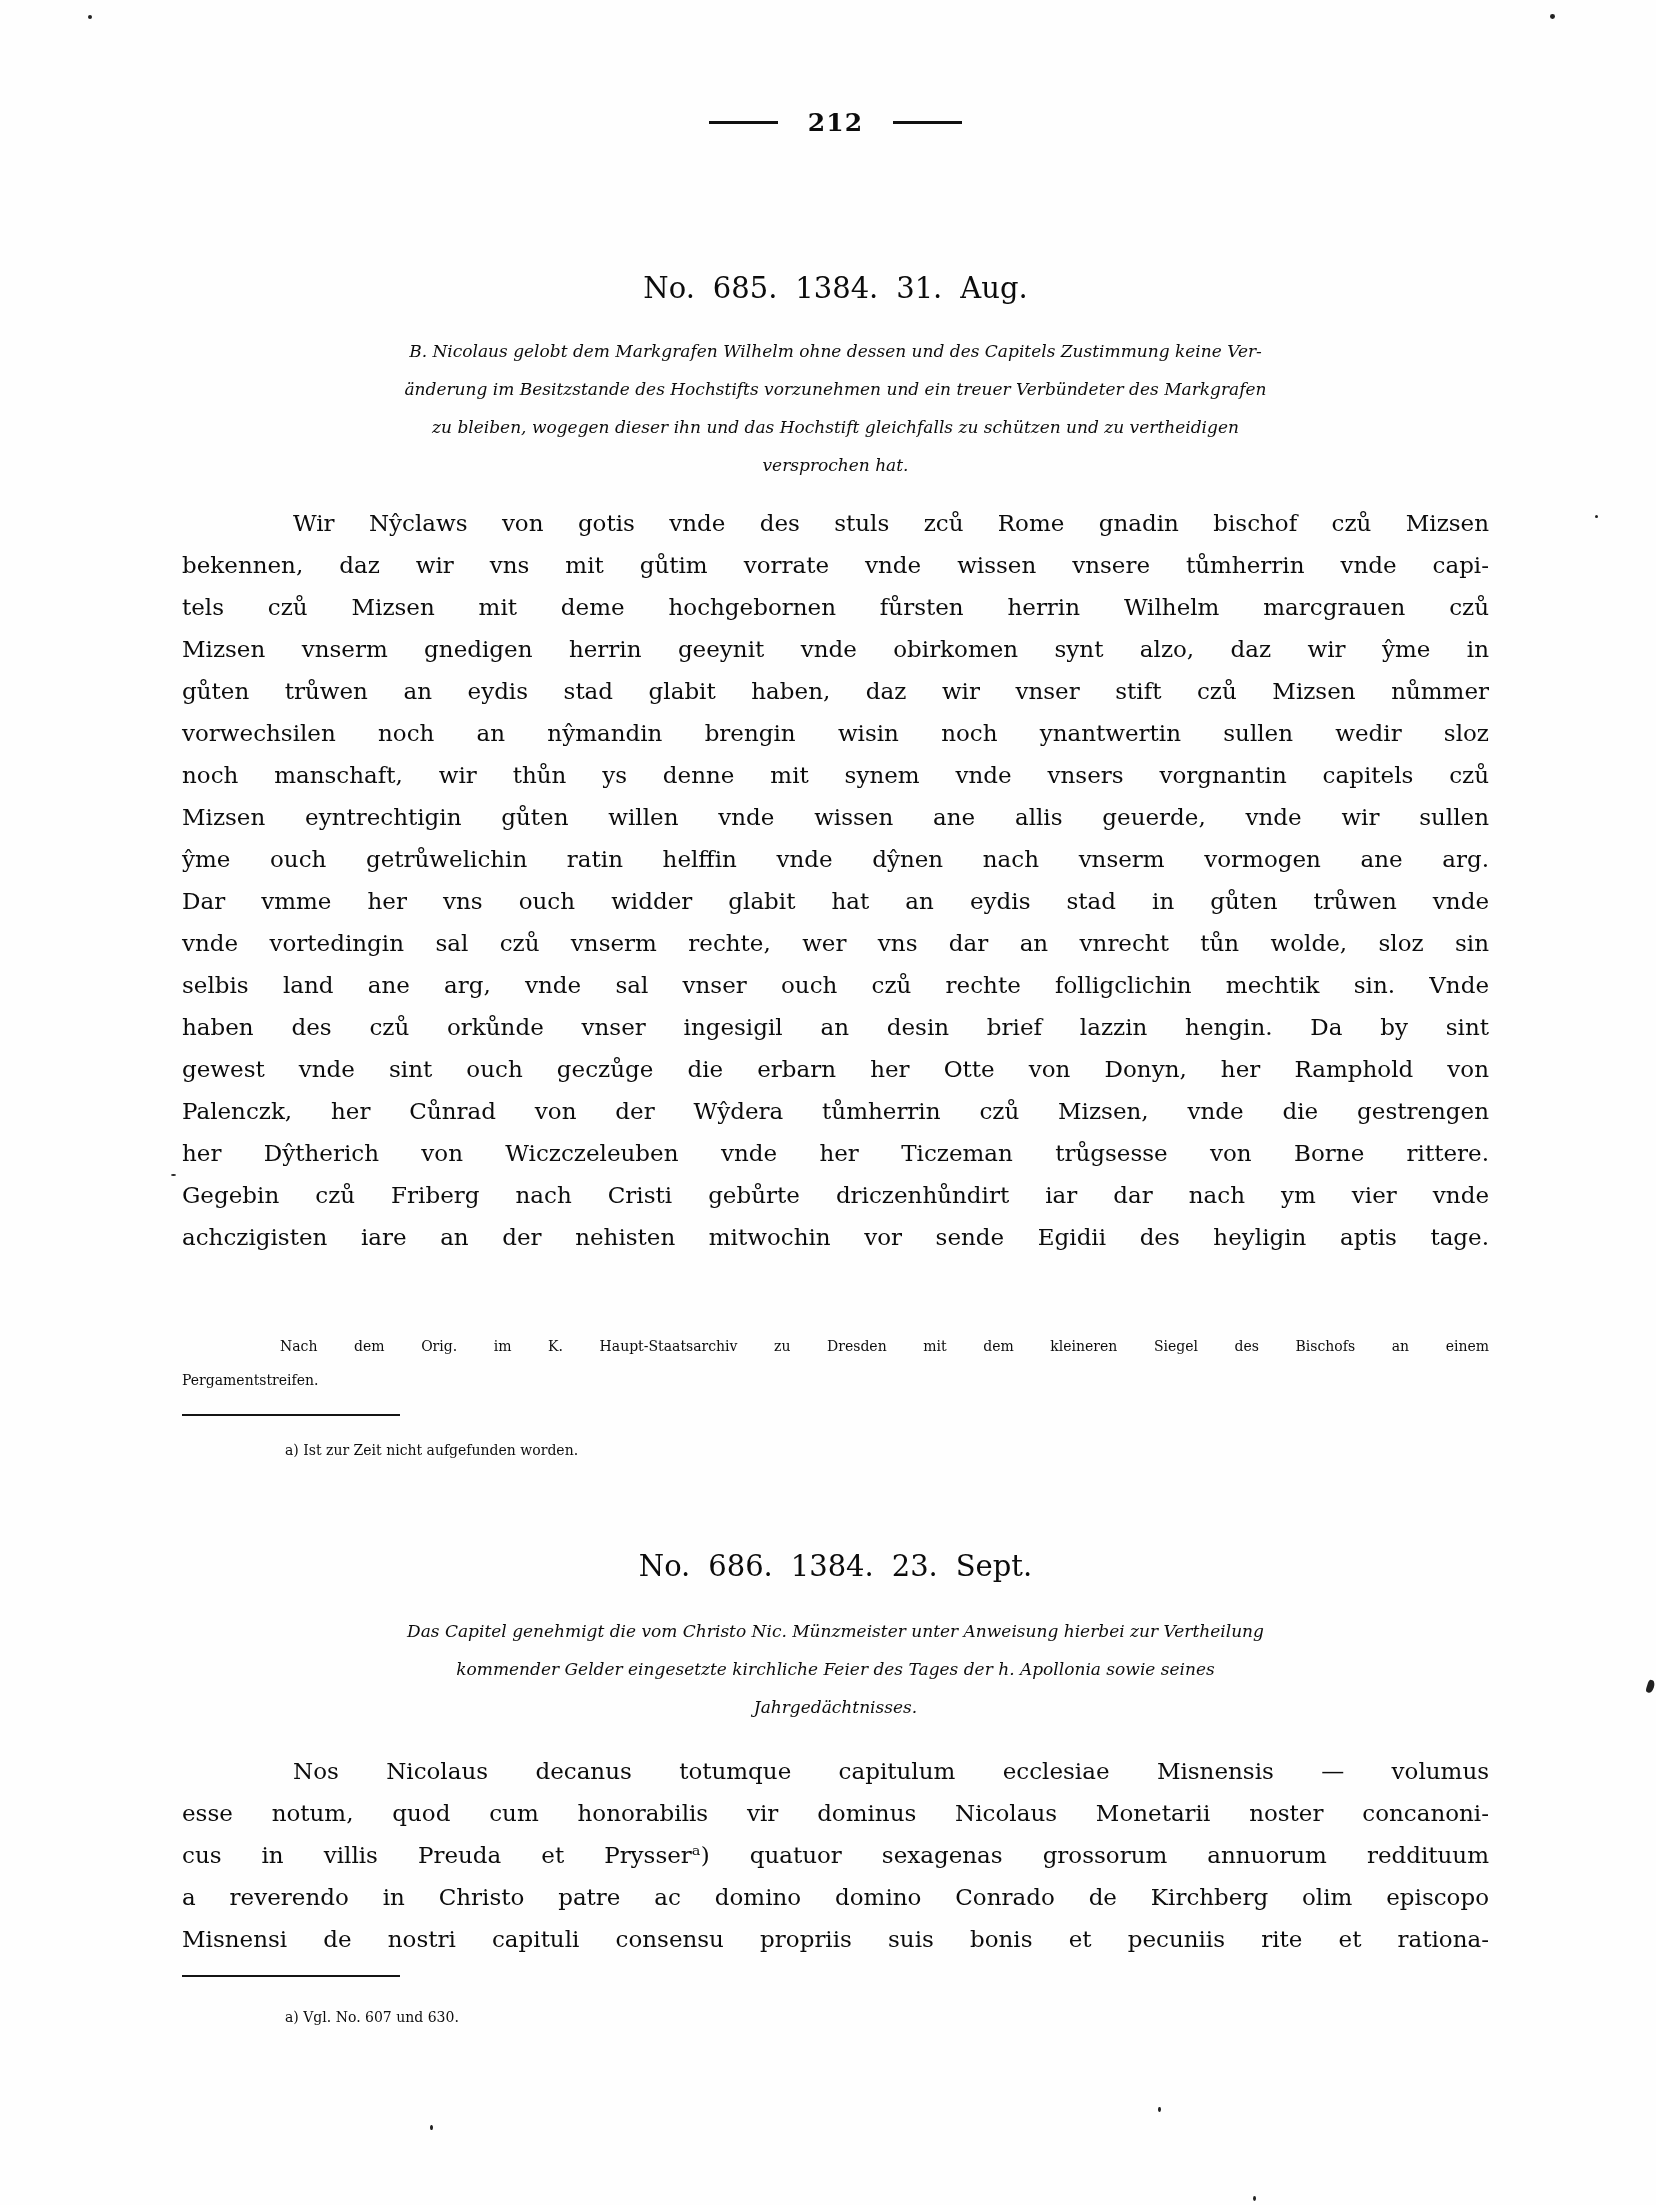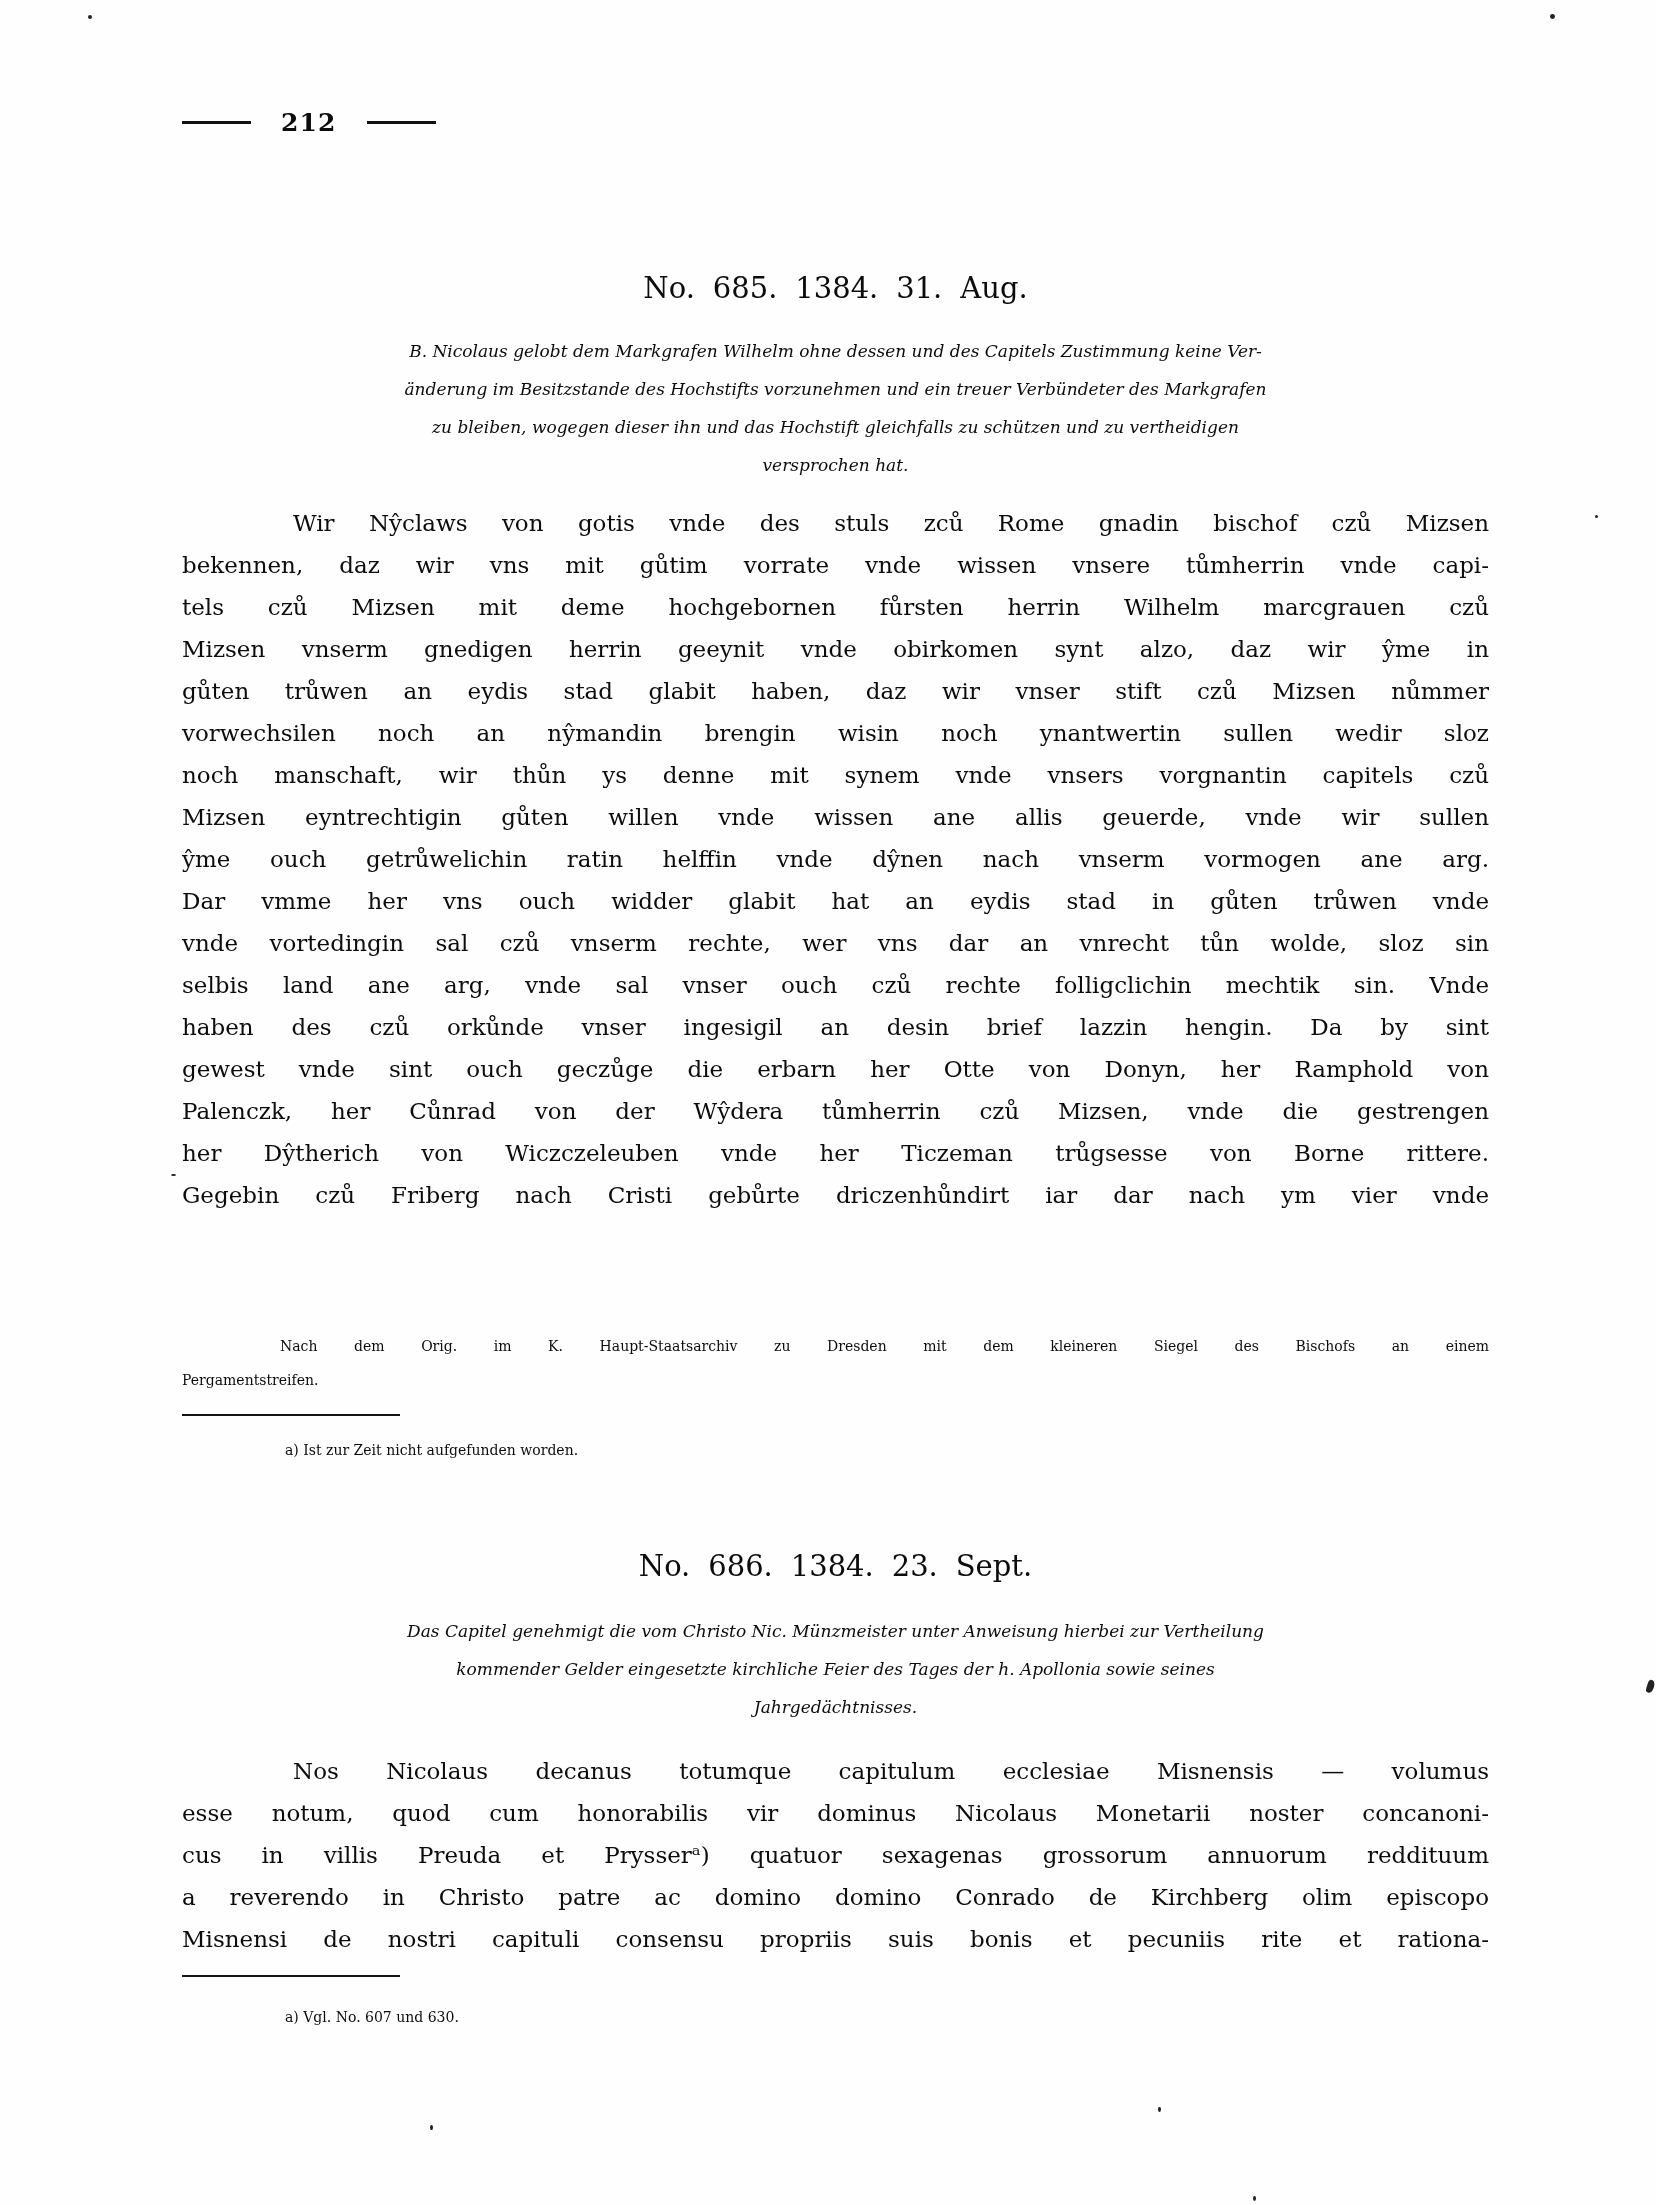--- a/index.html
+++ b/index.html
@@ -10,21 +10,21 @@
     background: #fefefe;
     color: #0c0c0c;
     font-family: "DejaVu Serif", "Liberation Serif", serif;
     overflow: hidden;
   }
   .abs { position: absolute; left: 182px; width: 1307px; }
 
   
   .pageno-row {
     top: 105px; height: 35px;
-    display: flex; align-items: center; gap: 30px;
+    display: flex; justify-content: center; align-items: center; gap: 30px;
   }
   .pageno-dash { width: 69px; height: 2.7px; background: #111; }
   .pageno { font-size: 25px; font-weight: 700; letter-spacing: 1.1px; }
 
   
   .entry-heading {
     text-align: center;
     font-size: 29px; font-weight: 400;
     word-spacing: 8.7px;
     white-space: nowrap;
@@ -98,20 +98,21 @@
         <div class="line">Mizsen eyntrechtigin gůten willen vnde wissen ane allis geuerde, vnde wir sullen</div>
         <div class="line">ŷme ouch getrůwelichin ratin helffin vnde dŷnen nach vnserm vormogen ane arg.</div>
         <div class="line">Dar vmme her vns ouch widder glabit hat an eydis stad in gůten trůwen vnde</div>
         <div class="line">vnde vortedingin sal czů vnserm rechte, wer vns dar an vnrecht tůn wolde, sloz sin</div>
         <div class="line">selbis land ane arg, vnde sal vnser ouch czů rechte folligclichin mechtik sin.  Vnde</div>
         <div class="line">haben des czů orkůnde vnser ingesigil an desin brief lazzin hengin.  Da by sint</div>
         <div class="line">gewest vnde sint ouch geczůge die erbarn her Otte von Donyn, her Ramphold von</div>
         <div class="line">Palenczk, her Cůnrad von der Wŷdera tůmherrin czů Mizsen, vnde die gestrengen</div>
         <div class="line">her Dŷtherich von Wiczczeleuben vnde her Ticzeman trůgsesse von Borne rittere.</div>
         <div class="line">Gegebin czů Friberg nach Cristi gebůrte driczenhůndirt iar dar nach ym vier vnde</div>
+        <div class="line">achczigisten iare an der nehisten mitwochin vor sende Egidii des heyligin aptis tage.</div>
       </div>
     <div class="abs source-note" id="src685">
         <div class="line">Nach dem Orig. im K. Haupt-Staatsarchiv zu Dresden mit dem kleineren Siegel des Bischofs an einem</div>
         <div class="line">Pergamentstreifen.</div>
       </div>
     <div class="rule" id="rule685"></div>
     <div class="abs footnote" id="fn685">a) Ist zur Zeit nicht aufgefunden worden.</div>
   </section>
 
   <section>

